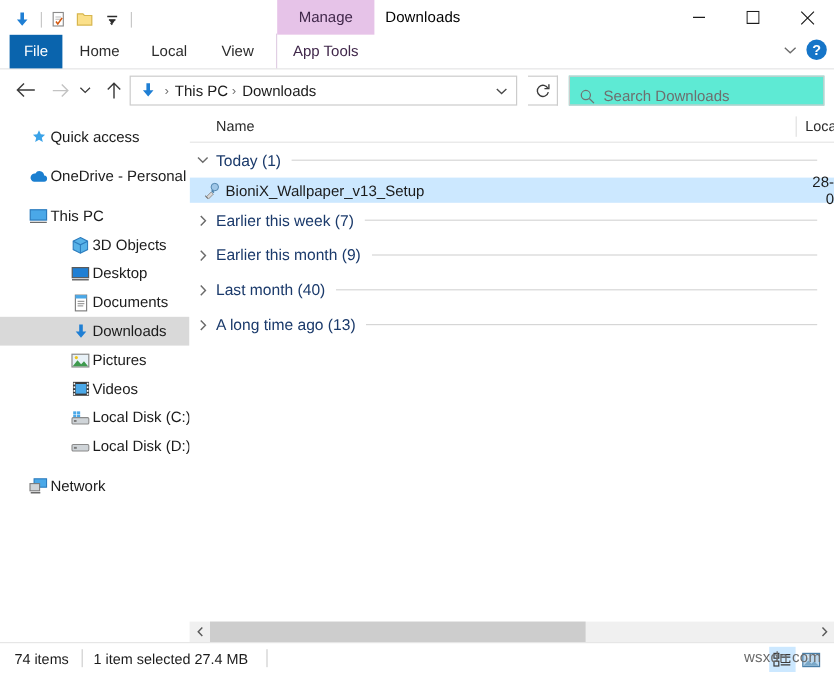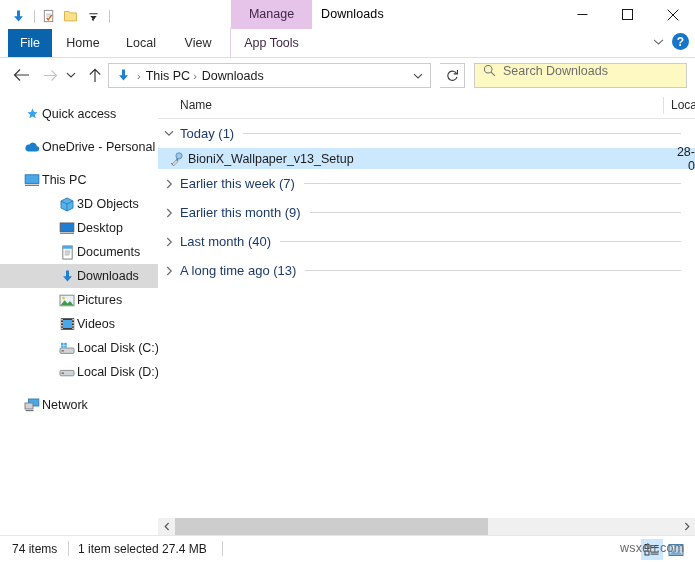--- a/index.html
+++ b/index.html
@@ -189,22 +189,22 @@
     border-left: none;
     display: flex; align-items: center; justify-content: center;
     color: #3a3a3a;
     box-sizing: border-box;
   }
   .searchbox {
     position: absolute;
     left: 474px; top: 5px;
     width: 213px; height: 25px;
     border: 1px solid #cccccc;
-    background: #fef9c3;
-    display: flex; align-items: flex-start;
+    background: #5eead4;
+    display: flex; align-items: flex-end;
     box-sizing: border-box;
   }
   .search-icon-wrap {
     width: 28px;
     display: flex; align-items: center; justify-content: center;
     color: #717171;
   }
   .search-placeholder {
     font-size: 12.5px;
     color: #6e6e6e;

